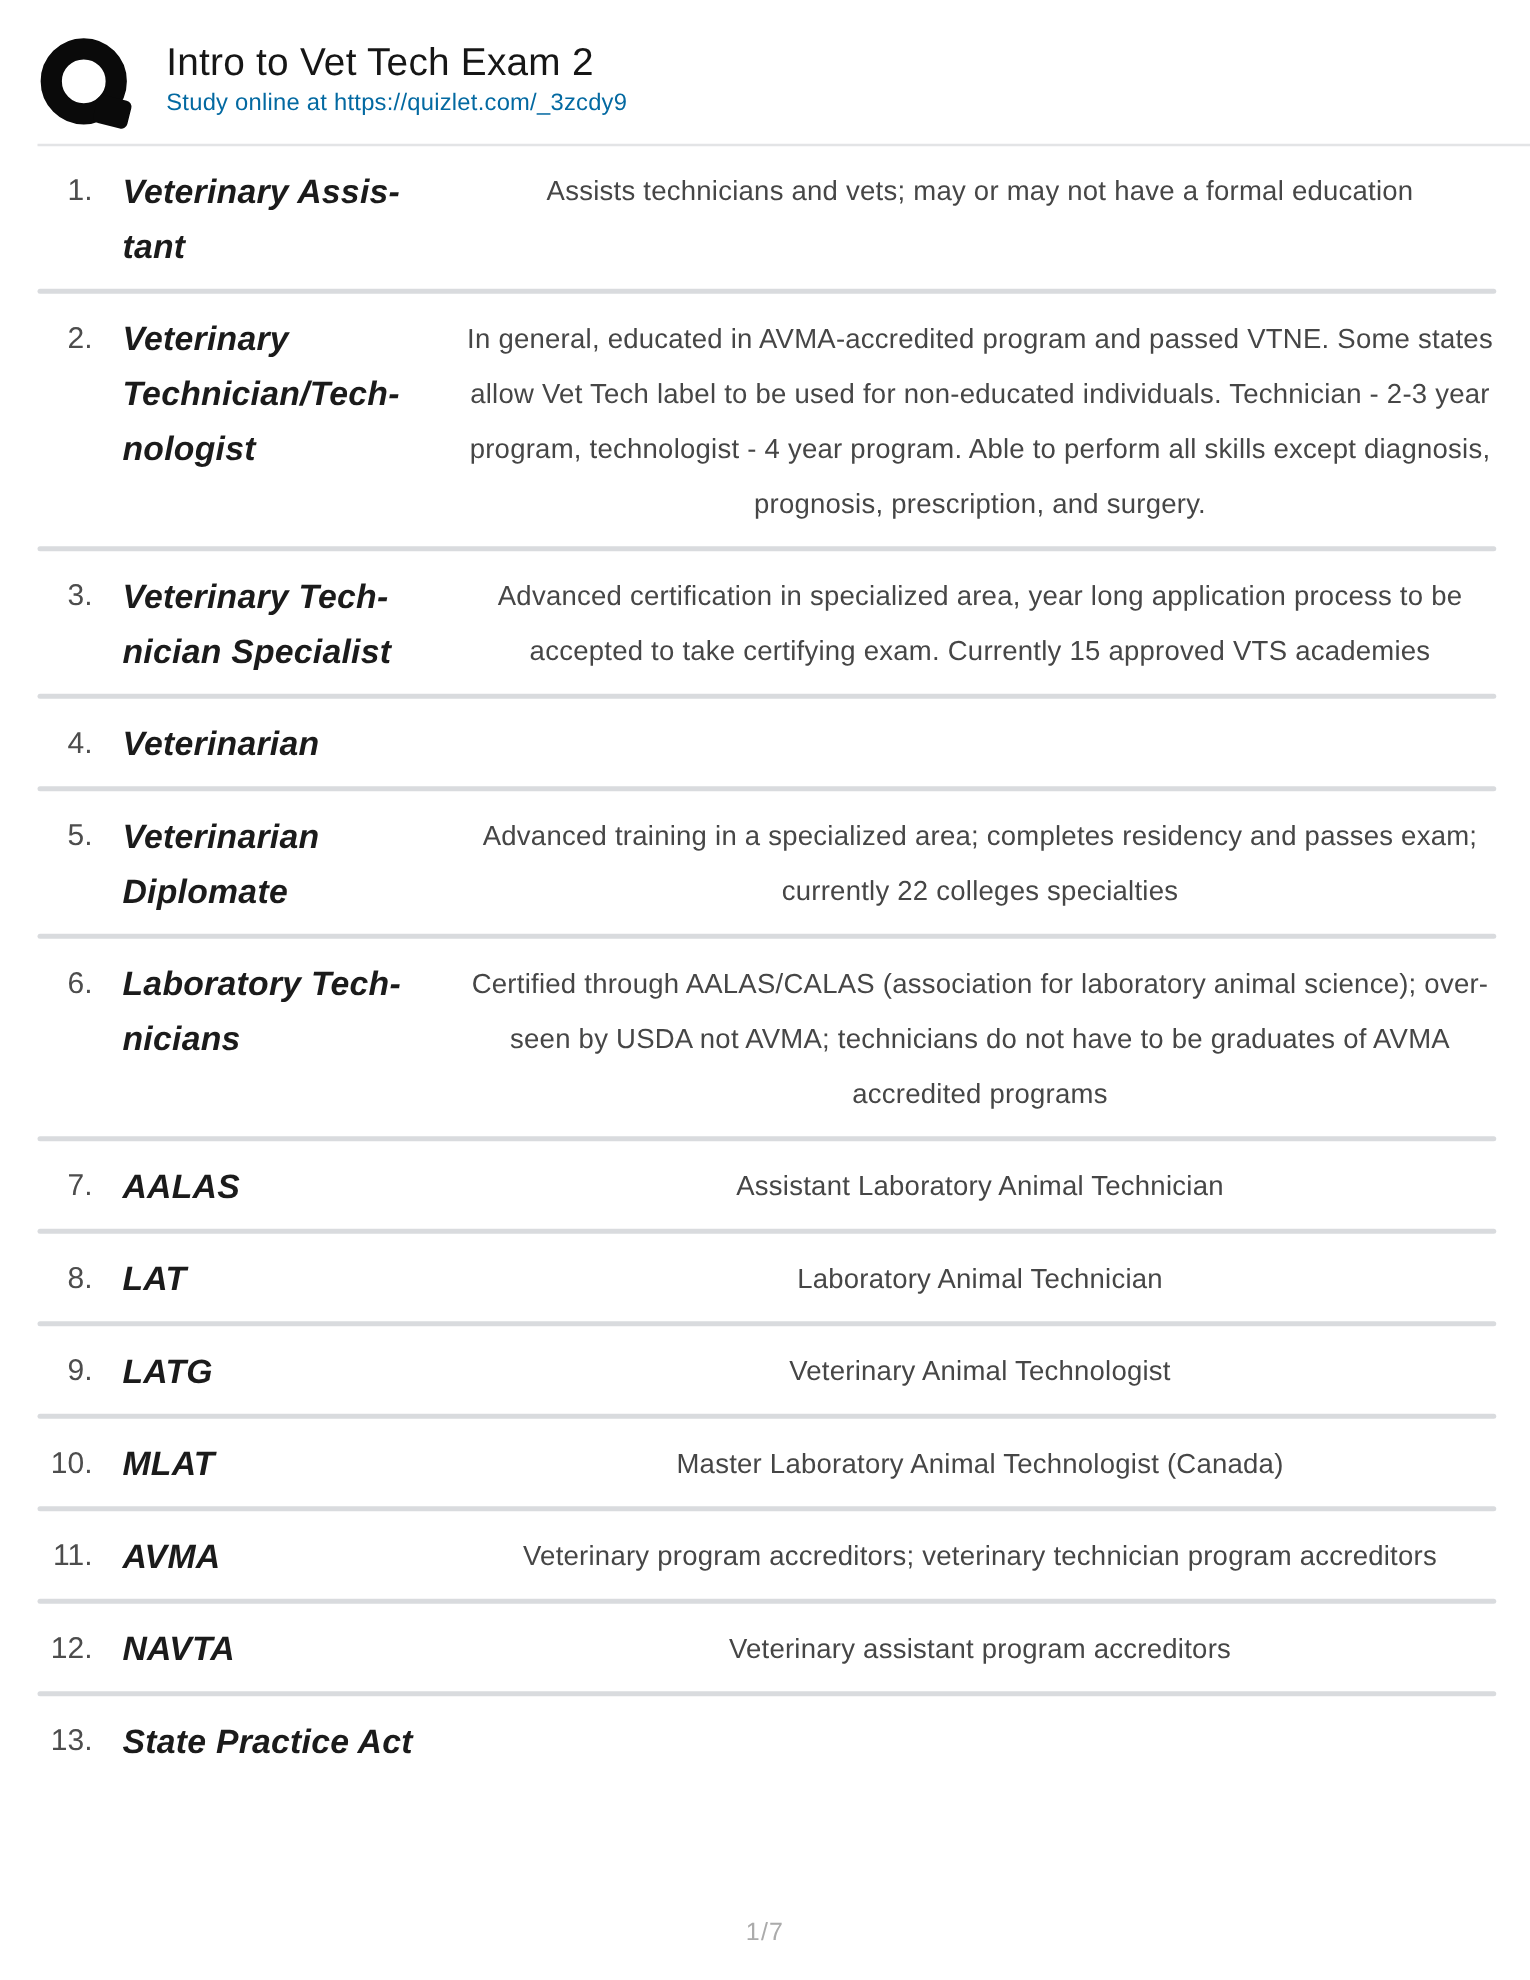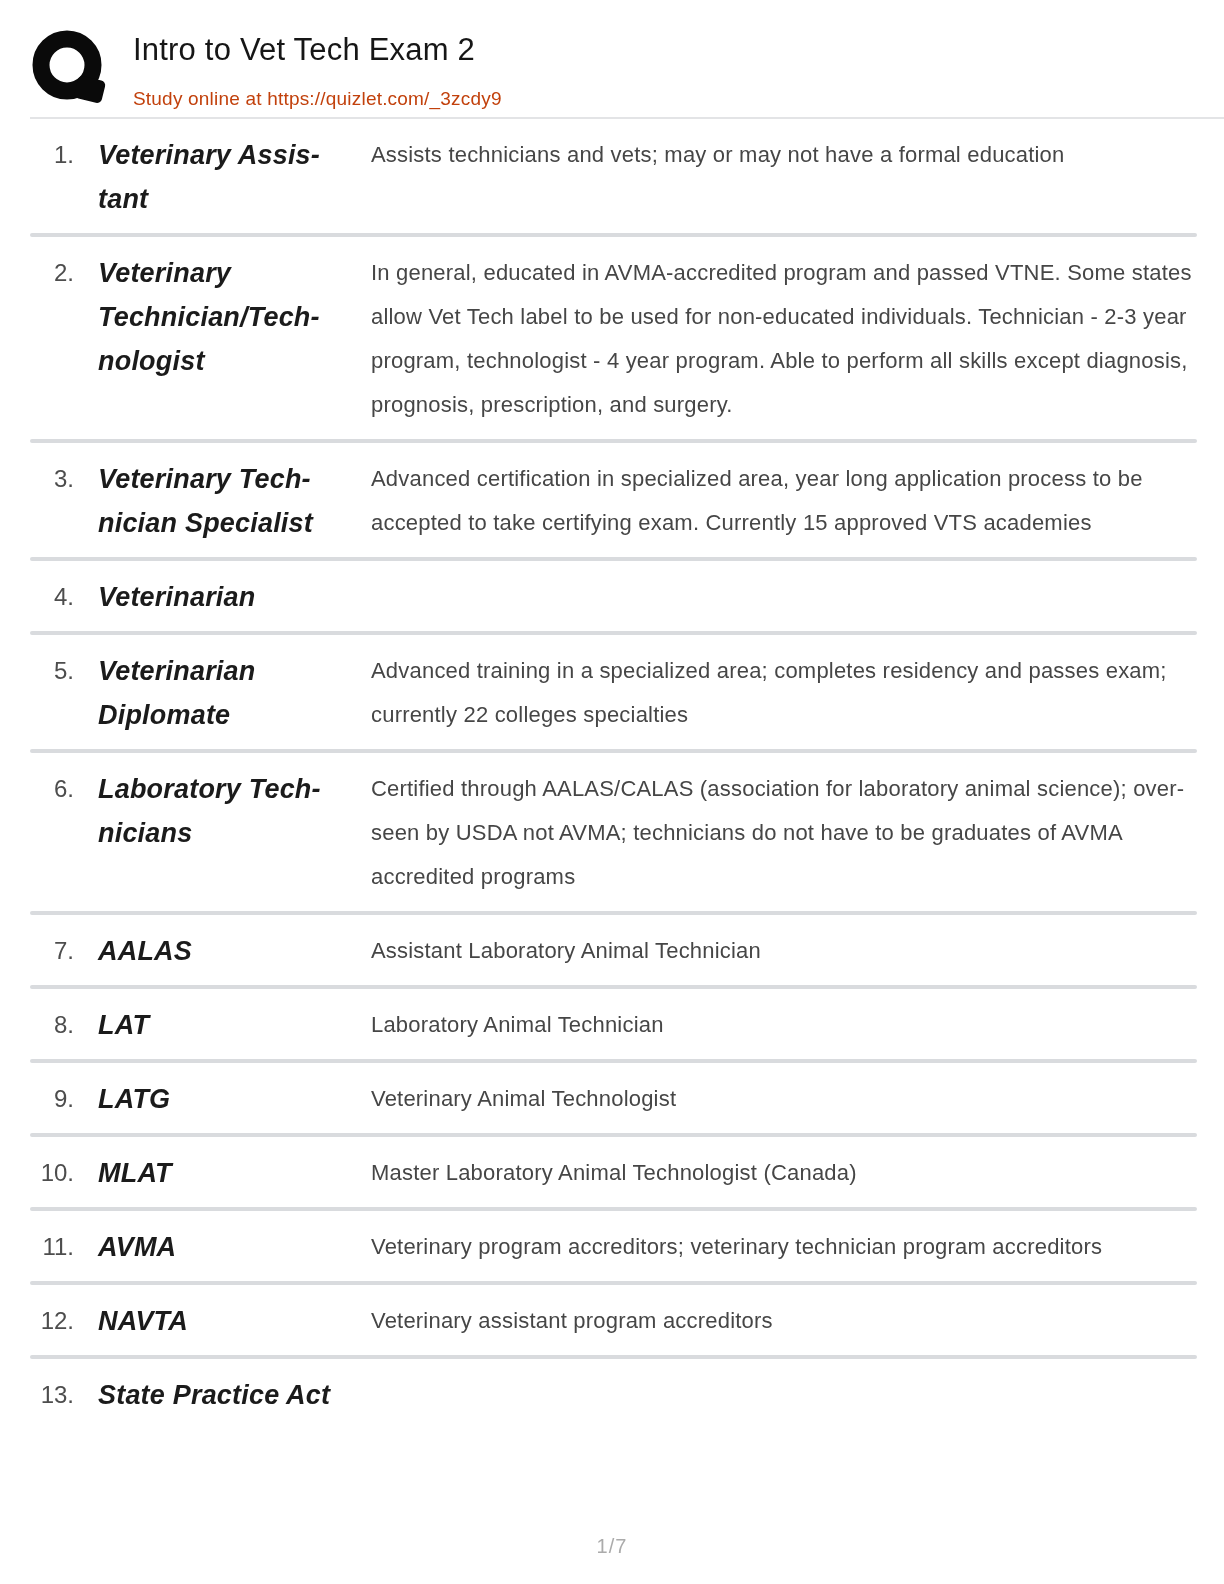--- a/index.html
+++ b/index.html
@@ -6,31 +6,31 @@
   body{
     width:1224px;height:1584px;background:#ffffff;position:relative;
     font-family:"Liberation Sans",sans-serif;overflow:hidden;
     -webkit-font-smoothing:antialiased;
   }
   .header{display:flex;align-items:flex-start;gap:23px;padding:28px 30px 7px 30px;border-radius:14px;}
   .logo{width:80px;height:80px;flex:0 0 auto;}
   .logo svg{width:80px;height:80px;display:block;}
   .header-text{padding-top:2px;}
   .page-title{margin:2px 0 0 0;font-size:31px;font-weight:500;color:#161616;letter-spacing:.2px;}
-  .subtitle{margin-top:20px;font-size:19px;font-weight:300;color:#c2410c;letter-spacing:.2px;}
+  .subtitle{margin-top:4px;font-size:19px;font-weight:300;color:#0369a1;letter-spacing:.2px;}
   .header-divider{height:2px;background:#e3e4e6;margin-left:30px;}
   .card{display:grid;grid-template-columns:44px 272px 1fr;padding:14px 27px 12px 30px;}
   .num{font-size:24px;font-weight:300;color:#4d4d4d;text-align:right;line-height:44px;}
   .term{
     font-size:27px;font-weight:700;color:#1b1b1b;line-height:44px;
     padding-left:24px;white-space:pre-line;letter-spacing:.2px;font-style:italic;
   }
   .def{
     font-size:22px;font-weight:300;color:#464646;line-height:44px;
-    padding-left:25px;white-space:pre-line;letter-spacing:.2px;
+    padding-left:25px;white-space:pre-line;letter-spacing:.2px;text-align:center;
   }
   .row-divider{height:4px;background:#d9dbde;margin:0 27px 0 30px;border-radius:2px;}
   .footer{
     position:absolute;left:0;right:0;bottom:26px;text-align:center;
     font-size:20px;font-weight:300;color:#ababab;letter-spacing:1px;
   }
 </style>
 </head>
 <body>
 

